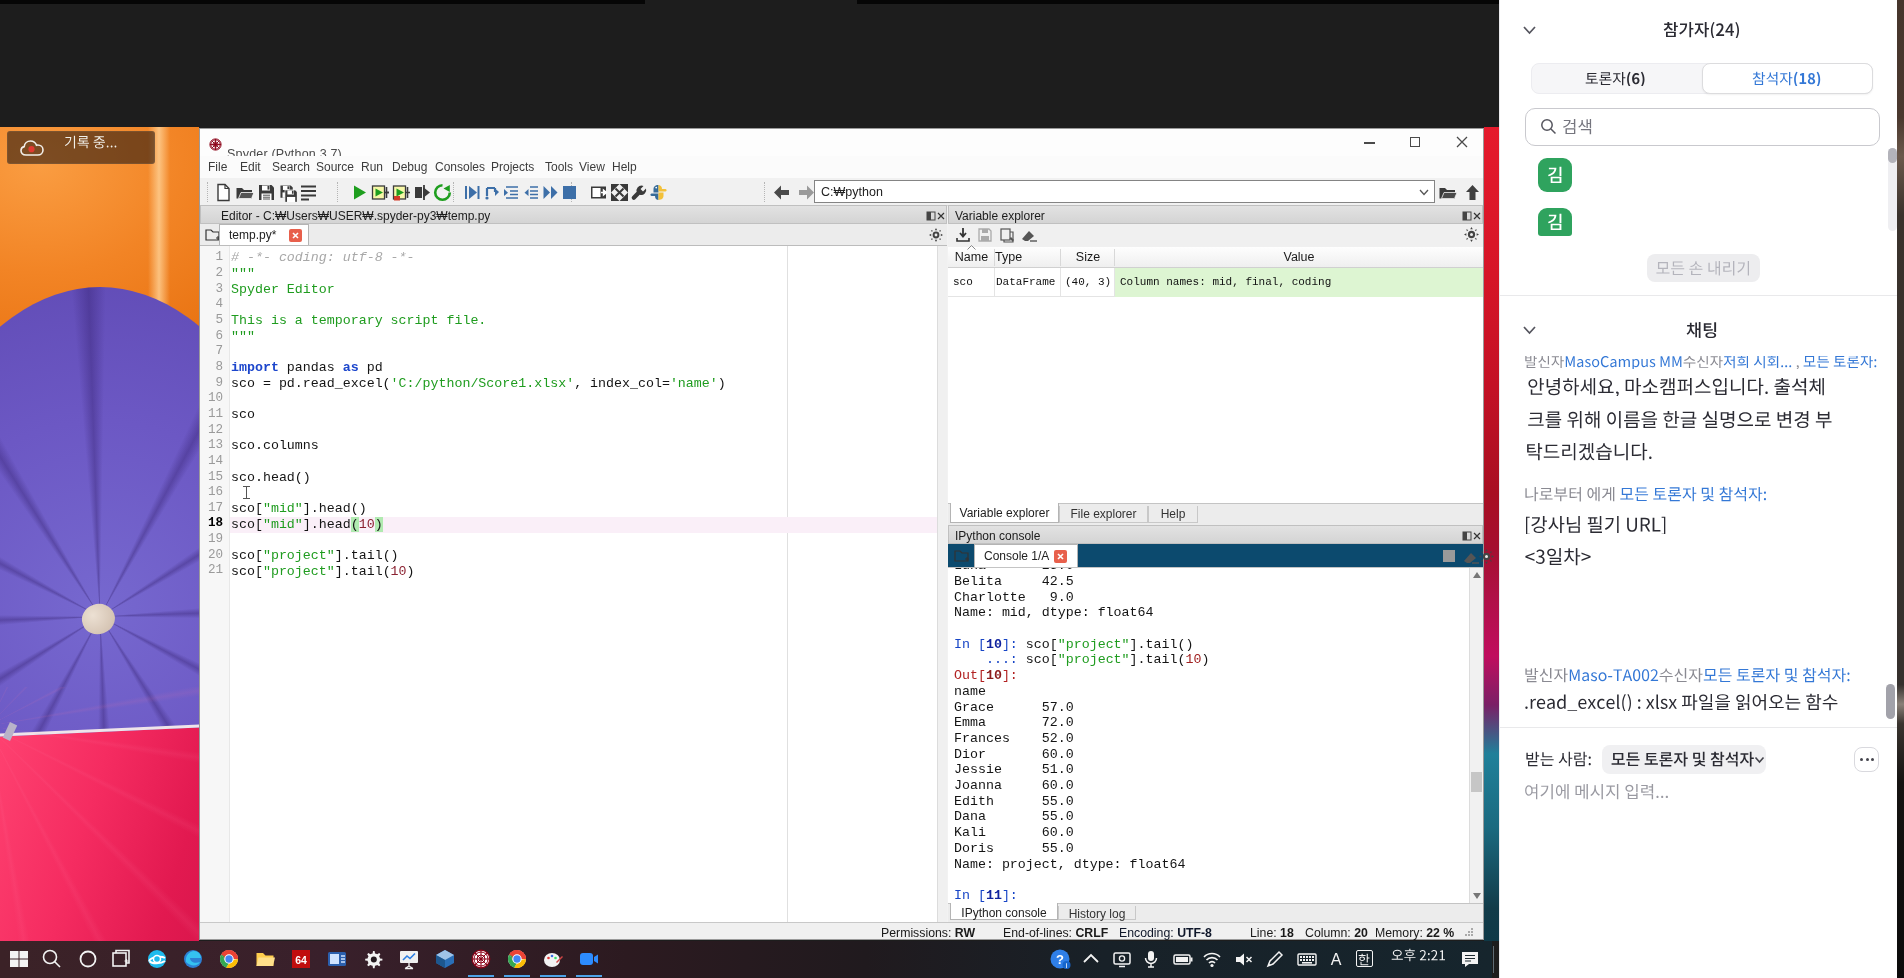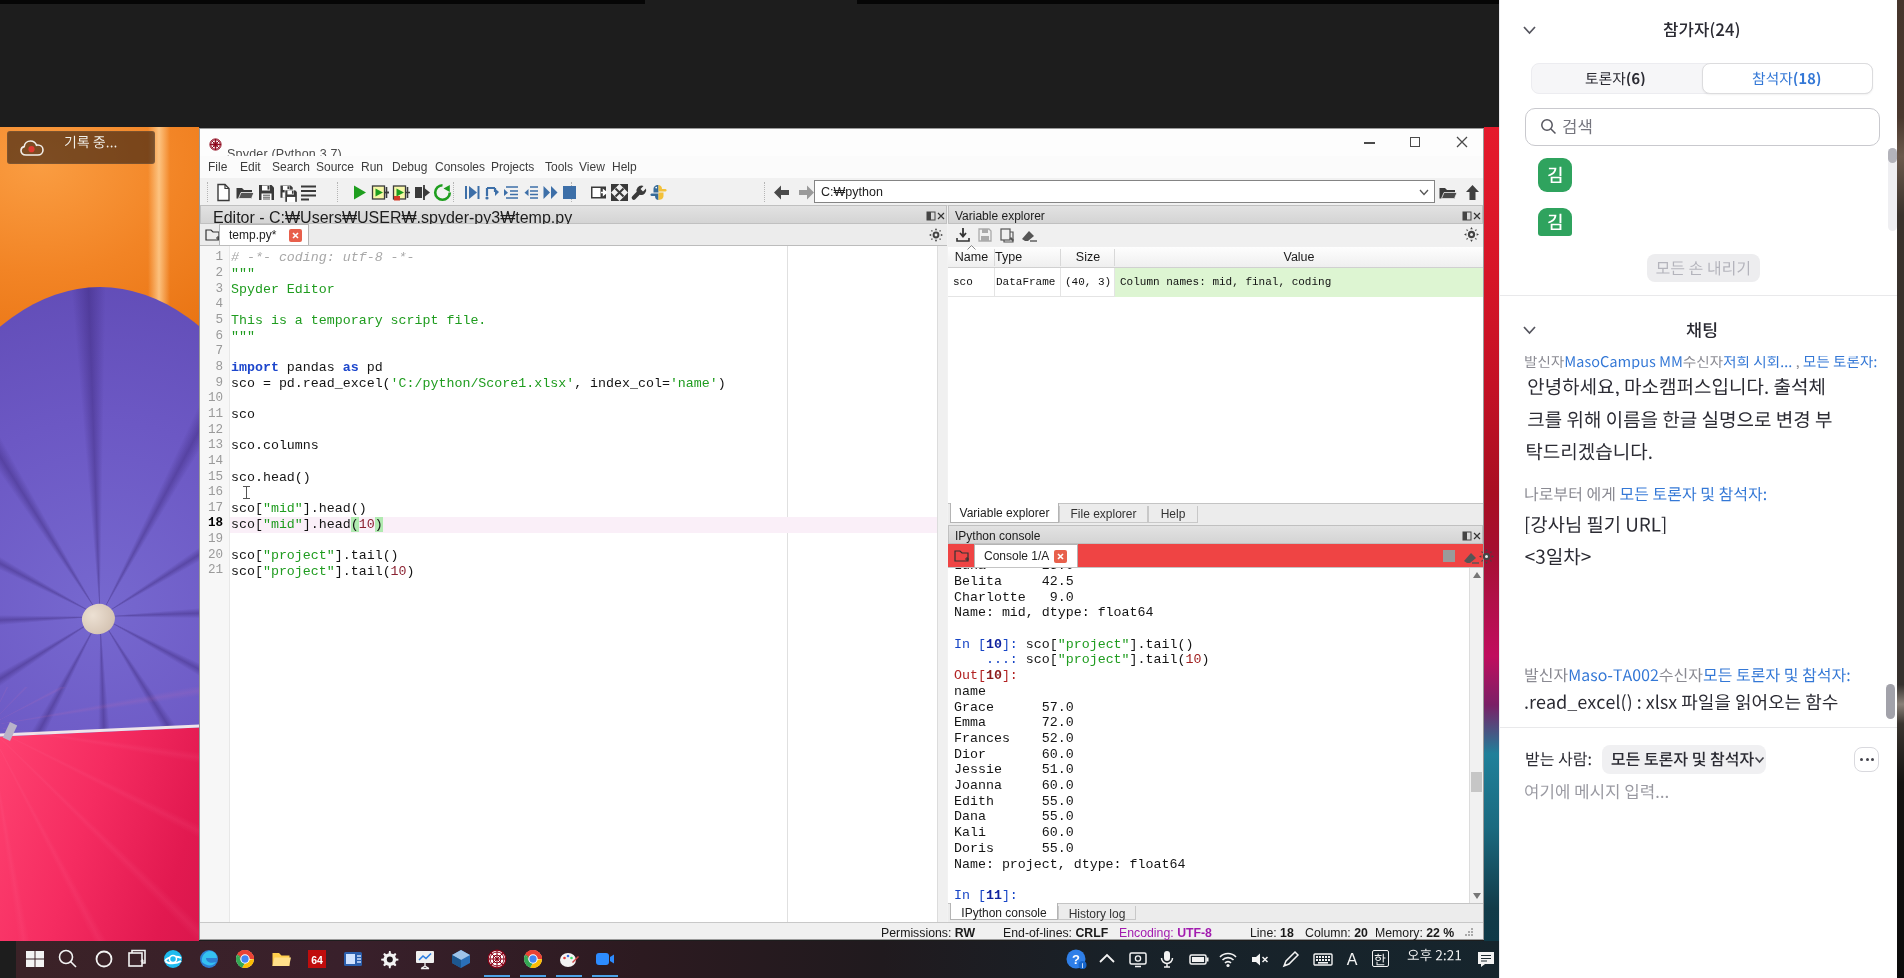--- a/index.html
+++ b/index.html
@@ -187,21 +187,21 @@
     </div>
           <svg class="abs" style="left:1238px;top:5px" width="19" height="19" viewBox="0 0 19 19">
             <path d="M1.5 15.5 L1.5 5 H7 L9 7 H17 L17 15.5 Z" fill="#3a3a3a"></path>
             <path d="M3.5 15.5 L6 9.5 H19 L16.5 15.5 Z" fill="#4a4a4a" stroke="#f1f1f1" stroke-width=".8"></path>
           </svg>
           <svg class="abs" style="left:1263px;top:5px" width="19" height="19" viewBox="0 0 19 19">
             <path d="M9.5 2 L16 9 H12.5 V17 H6.5 V9 H3 Z" fill="#3f3f3f"></path>
           </svg>
         </div>
 <div class="abs" style="left:0px;top:76px;width:747px;height:19px;background:linear-gradient(180deg,#e2e2e2,#d4d4d4);border:1px solid #c0c0c0">
-          <span class="abs" style="left:12px;top:2.5px;font-size:16px;color:#1c1c1c">Editor - C:₩Users₩USER₩.spyder-py3₩temp.py</span>
+          <span class="abs" style="left:20px;top:2.5px;font-size:12px;color:#1c1c1c">Editor - C:₩Users₩USER₩.spyder-py3₩temp.py</span>
           <svg class="abs" style="left:725px;top:5px" width="10" height="10" viewBox="0 0 10 10">
             <rect x="1" y="1" width="8" height="8" fill="none" stroke="#444" stroke-width="1"></rect>
             <rect x="1" y="1" width="4" height="8" fill="#444"></rect>
           </svg>
           <svg class="abs" style="left:736px;top:5.5px" width="8" height="8" viewBox="0 0 8 8">
             <path d="M1 1 L7 7 M7 1 L1 7" stroke="#333" stroke-width="1.2"></path>
           </svg>
         </div>
         <div class="abs" style="left:748px;top:76px;width:535px;height:19px;background:linear-gradient(180deg,#e2e2e2,#d4d4d4);border:1px solid #c0c0c0">
           <span class="abs" style="left:6px;top:2.5px;font-size:12px;color:#1c1c1c">Variable explorer</span>
@@ -325,21 +325,21 @@
         <div class="abs" style="left:748px;top:396px;width:535px;height:19px;background:linear-gradient(180deg,#e2e2e2,#d4d4d4);border:1px solid #c0c0c0">
           <span class="abs" style="left:6px;top:2.5px;font-size:12px;color:#1c1c1c">IPython console</span>
           <svg class="abs" style="left:513px;top:5px" width="10" height="10" viewBox="0 0 10 10">
             <rect x="1" y="1" width="8" height="8" fill="none" stroke="#444" stroke-width="1"></rect>
             <rect x="1" y="1" width="4" height="8" fill="#444"></rect>
           </svg>
           <svg class="abs" style="left:524px;top:5.5px" width="8" height="8" viewBox="0 0 8 8">
             <path d="M1 1 L7 7 M7 1 L1 7" stroke="#333" stroke-width="1.2"></path>
           </svg>
         </div>
-        <div class="abs" style="left:748px;top:415px;width:535px;height:24px;background:#ef4444;border-bottom:1px solid #c4c4c4">
+        <div class="abs" style="left:748px;top:415px;width:535px;height:24px;background:#0c4a6e;border-bottom:1px solid #c4c4c4">
       <svg class="abs" style="left:6px;top:5px" width="15" height="13" viewBox="0 0 15 13">
             <path d="M1 12 L1 2 H6 L8 4 H14 L14 12 Z" fill="none" stroke="#333" stroke-width="1.2"></path>
             <path d="M11 10 h4 M13 8 v4" stroke="#333" stroke-width="1"></path>
           </svg>
       <div class="abs" style="left:26px;top:0;width:104px;height:23px;background:#fff;border:1px solid #b4b4b4;border-bottom:none">
         <span class="abs" style="left:9px;top:4px;font-size:12px;color:#222">Console 1/A</span>
         <svg class="abs" style="left:79px;top:5px" width="13" height="13" viewBox="0 0 13 13">
               <rect x="0" y="0" width="13" height="13" rx="2" fill="#e8604c"></rect>
               <path d="M4 4 L9 9 M9 4 L4 9" stroke="#fff" stroke-width="1.6"></path>
             </svg>
@@ -369,37 +369,37 @@
           </svg>
       <div class="abs" style="left:1px;top:204px;width:11px;height:20px;background:#c6c6c6"></div>
     </div>
         <div class="abs" style="left:748px;top:774px;width:535px;height:19px;background:#ececec;border-top:1px solid #c4c4c4">
           <div class="abs" style="left:2px;top:-1px;width:108px;height:17px;background:#fff;border:1px solid #b4b4b4;border-top:none;text-align:center;font-size:12px;color:#222;padding-top:3px">IPython console</div>
           <div class="abs" style="left:110px;top:2px;width:78px;height:14px;border:1px solid #c8c8c8;border-top:none;text-align:center;font-size:12px;color:#333;padding-top:1px">History log</div>
         </div>
         <div class="abs" style="left:0;top:793px;width:1283px;height:17px;background:#f0f0f0;border-top:1px solid #c8c8c8">
           <span class="abs" style="left:681px;top:3px;font-size:12.3px;color:#1a1a1a">Permissions: <b>RW</b></span>
           <span class="abs" style="left:803px;top:3px;font-size:12.3px;color:#1a1a1a">End-of-lines: <b>CRLF</b></span>
-          <span class="abs" style="left:919px;top:3px;font-size:12.3px;color:#a21caf">Encoding: <b>UTF-8</b></span>
+          <span class="abs" style="left:919px;top:3px;font-size:12.3px;color:#0f172a">Encoding: <b>UTF-8</b></span>
           <span class="abs" style="left:1050px;top:3px;font-size:12.3px;color:#1a1a1a">Line: <b>18</b></span>
           <span class="abs" style="left:1105px;top:3px;font-size:12.3px;color:#1a1a1a">Column: <b>20</b></span>
           <span class="abs" style="left:1175px;top:3px;font-size:12.3px;color:#1a1a1a">Memory: <b>22 %</b></span>
           <svg class="abs" style="left:1264px;top:4px" width="10" height="10" viewBox="0 0 10 10">
             <g fill="#aaa">
               <rect x="7" y="1" width="2" height="2"></rect>
               <rect x="4" y="4" width="2" height="2"></rect>
               <rect x="7" y="4" width="2" height="2"></rect>
               <rect x="1" y="7" width="2" height="2"></rect>
               <rect x="4" y="7" width="2" height="2"></rect>
               <rect x="7" y="7" width="2" height="2"></rect>
             </g>
           </svg>
         </div>
 </div>
-<div class="abs" style="left:16px;top:941px;width:1492px;height:37px;background:linear-gradient(90deg,#3b2227 0%,#39202b 22%,#2c1a20 42%,#201a1e 58%,#182128 74%,#16252d 100%)">
+<div class="abs" style="left:0;top:941px;width:1492px;height:37px;background:linear-gradient(90deg,#3b2227 0%,#39202b 22%,#2c1a20 42%,#201a1e 58%,#182128 74%,#16252d 100%)">
         <svg class="abs" style="left:8.0px;top:7px" width="22" height="22" viewBox="0 0 22 22">
           <g fill="#f3f3f3">
             <rect x="2" y="3" width="8.5" height="7.5"></rect>
             <rect x="11.5" y="3" width="8.5" height="7.5"></rect>
             <rect x="2" y="11.5" width="8.5" height="7.5"></rect>
             <rect x="11.5" y="11.5" width="8.5" height="7.5"></rect>
           </g>
         </svg>
         <svg class="abs" style="left:41.0px;top:7px" width="22" height="22" viewBox="0 0 22 22">
           <circle cx="9" cy="9" r="6.5" fill="none" stroke="#f3f3f3" stroke-width="1.6"></circle>

